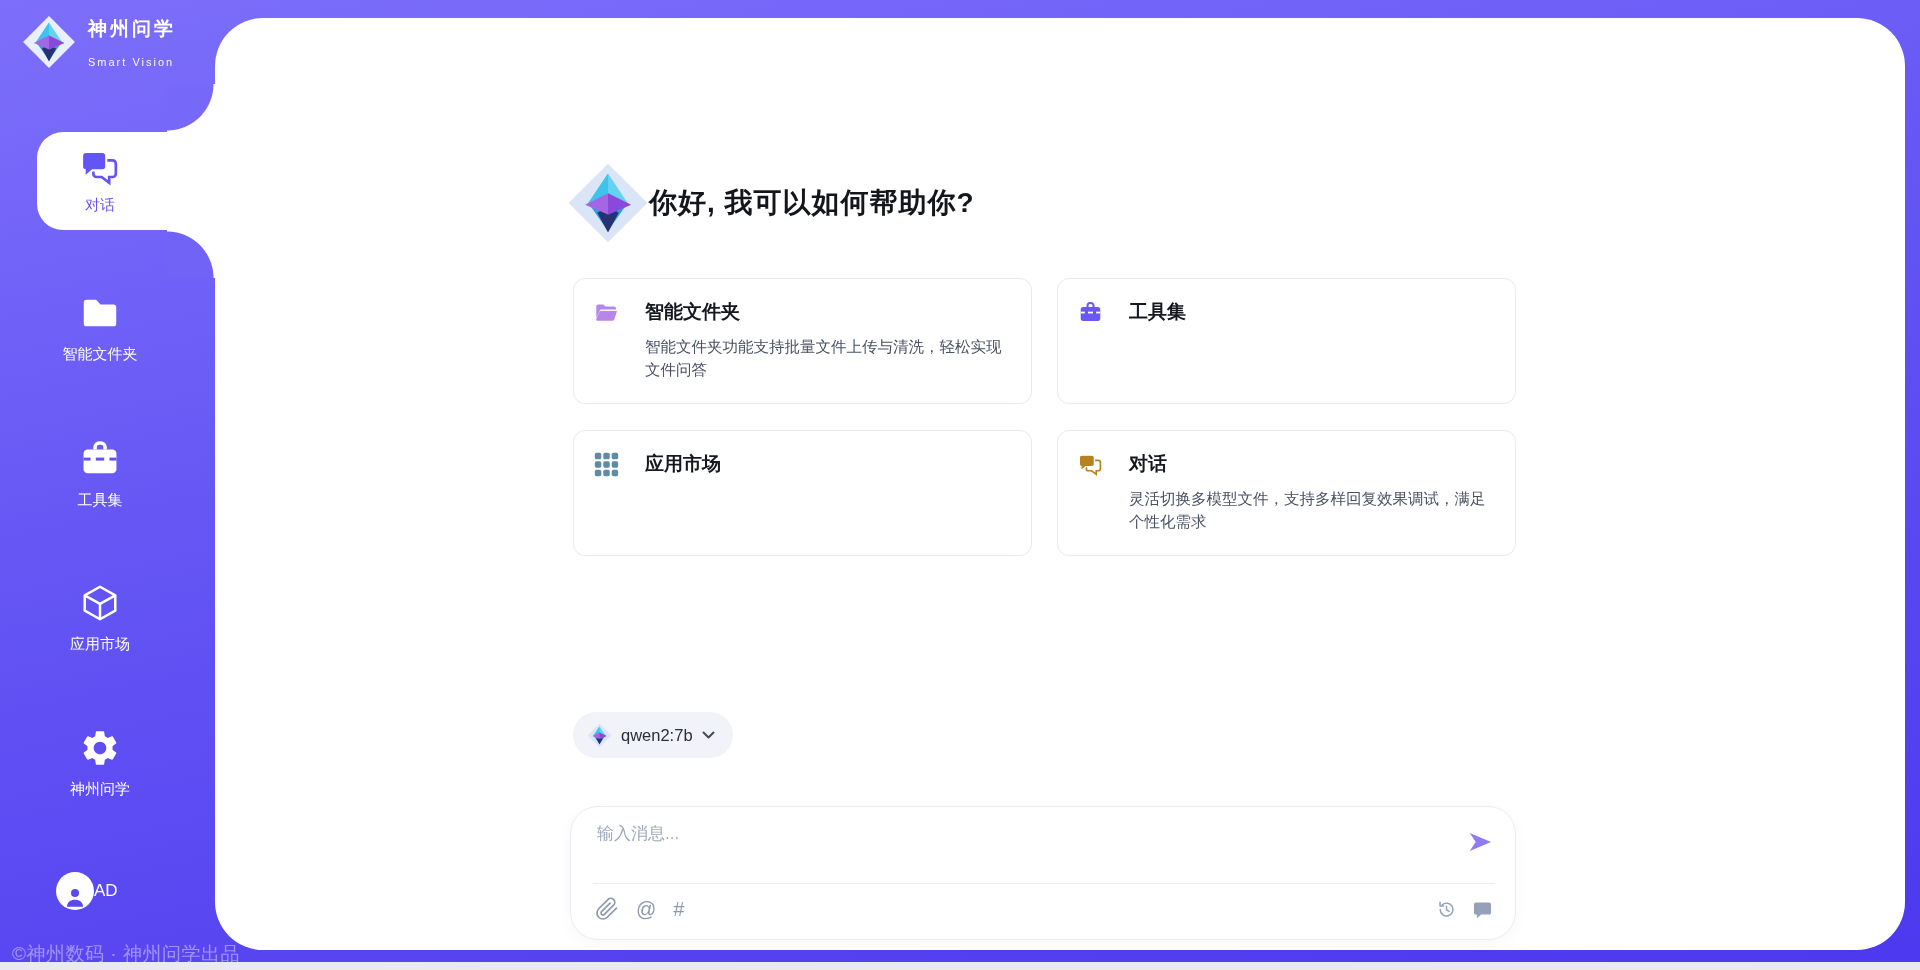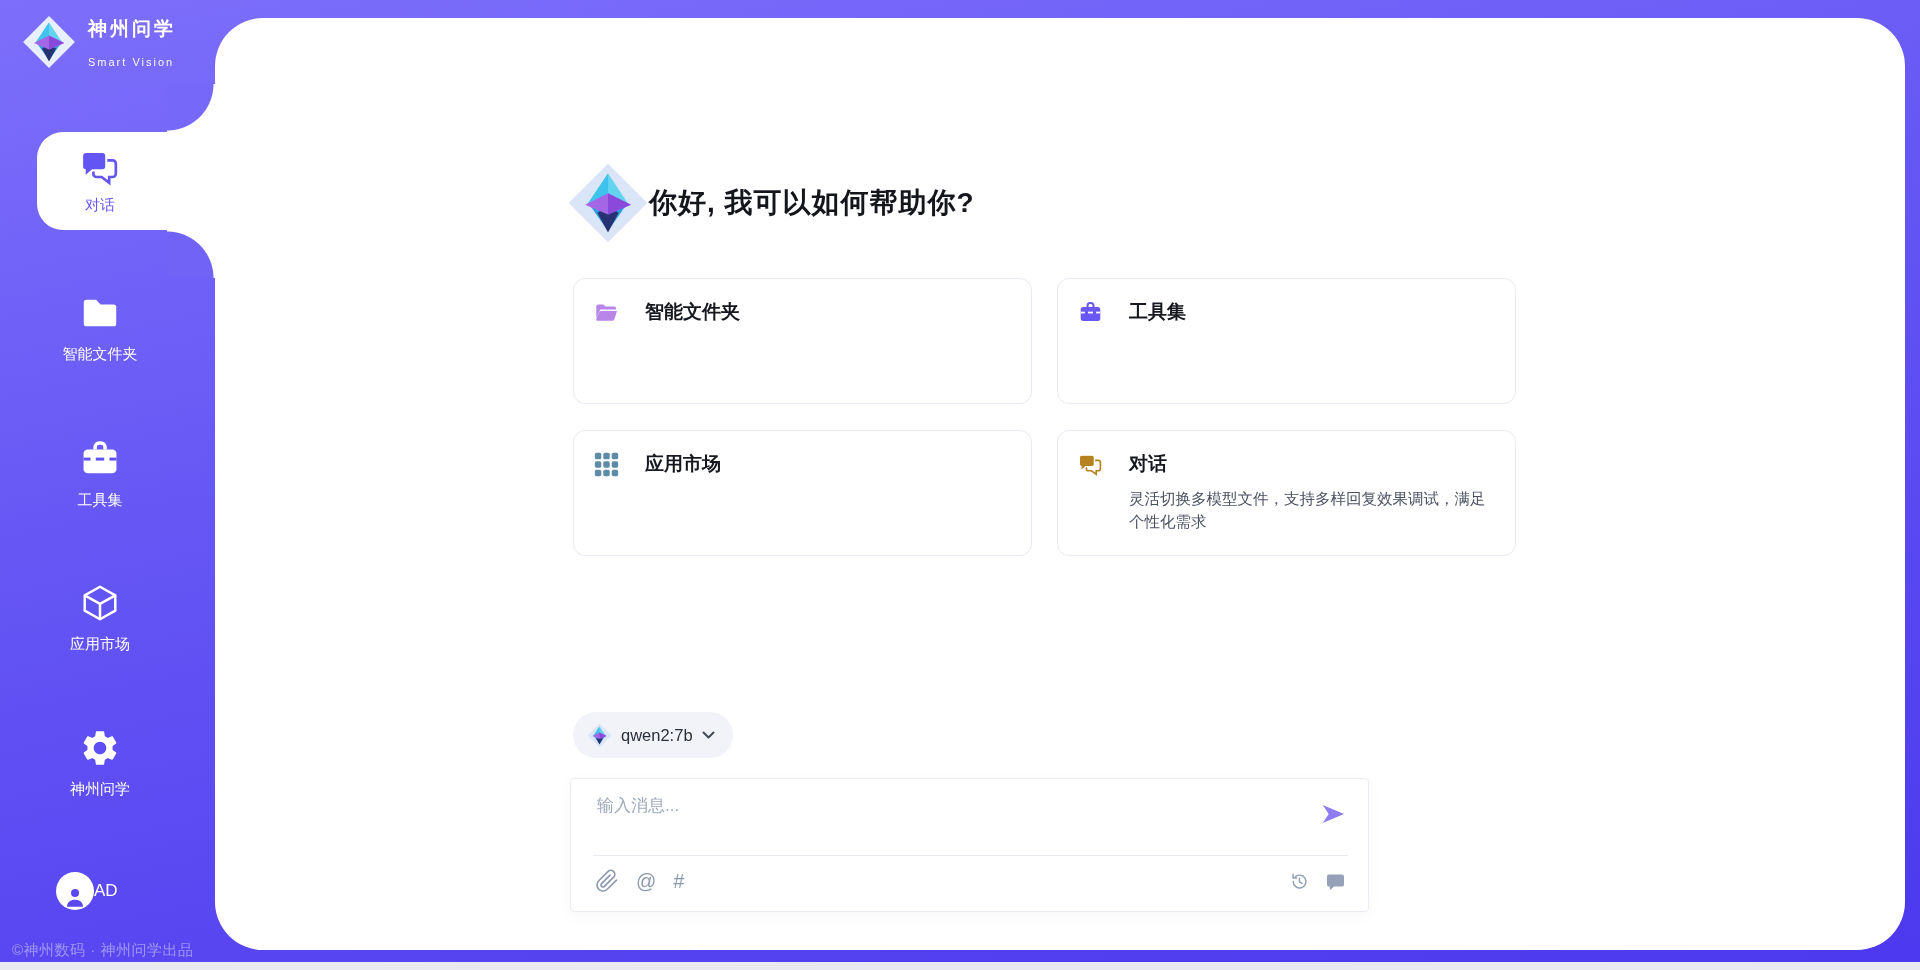--- a/index.html
+++ b/index.html
@@ -39,21 +39,21 @@
   .fillet-top    { top:84px;  background:radial-gradient(circle 48px at 0 0,   #7668f8 0,#7668f8 46px,#fff 47px); }
   .fillet-bottom { top:230px; background:radial-gradient(circle 48px at 0 100%,#7263f7 0,#7263f7 46px,#fff 47px); }
 
   .user-row { position:absolute; left:56px; top:872px; display:flex; align-items:center; 
               color:#fff; font-size:17px; cursor:pointer; z-index:3; }
   .avatar { width:38px; height:38px; border-radius:50%; background:#fff; overflow:hidden;
             display:flex; align-items:flex-end; justify-content:center; }
   .avatar svg { width:26px; height:26px; }
 
   .sidebar-footer { position:absolute; left:12px; top:941px; color:rgba(255,255,255,.42);
-                    font-size:15px; letter-spacing:.5px; white-space:nowrap; z-index:6; }
+                    font-size:19px; letter-spacing:.5px; white-space:nowrap; z-index:6; }
 
   
   .greeting { position:absolute; left:352px; top:143px; height:84px; display:flex; align-items:center; }
   .greeting svg { width:82px; height:82px; }
   .greeting h1 { font-size:28px; font-weight:700; color:#14161c; letter-spacing:1px; }
 
   
   .cards { position:absolute; left:358px; top:260px; display:grid;
            grid-template-columns:459px 459px; gap:26px 25px; }
   .card { min-height:126px; background:#fff; border:1px solid #e9eaf1; border-radius:12px;
@@ -64,22 +64,22 @@
   .card-desc { margin:10px 0 0 51px; font-size:15.5px; color:#4a5162; line-height:23px; }
   .card .icon-cut { fill:#fff; }
 
   
   .model-pill { position:absolute; left:358px; top:694px; height:46px; padding:0 18px 0 14px;
                 background:#f2f3f9; border-radius:23px; display:flex; align-items:center; gap:9px; cursor:pointer; }
   .model-pill svg.diamond { width:25px; height:25px; }
   .model-name { font-size:16.5px; color:#2a2e39; }
 
   
-  .composer { position:absolute; left:355px; top:760px; width:799px; height:134px; background:#fff;
-              border:1px solid #ebecf3; border-radius:4px; box-shadow:0 4px 14px rgba(80,80,120,.04); }
+  .composer { position:absolute; left:355px; top:788px; width:946px; height:134px; background:#fff;
+              border:1px solid #ebecf3; border-radius:28px; box-shadow:0 4px 14px rgba(80,80,120,.04); }
   .composer textarea { position:absolute; left:26px; top:15px; width:850px; height:52px; border:none;
               outline:none; resize:none; font-size:17px; font-family:inherit; color:#333; background:transparent; }
   .composer textarea::placeholder { color:#9da8ba; }
   .send-btn { position:absolute; right:21px; top:21px; width:28px; height:28px; cursor:pointer; }
   .composer-divider { position:absolute; left:22px; right:20px; top:76px; height:1px; background:#e9ebf1; }
   .composer-tools { position:absolute; left:24px; top:90px; display:flex; align-items:center; gap:17px; color:#8d99af; }
   .composer-tools .glyph { font-size:20px; line-height:24px; cursor:pointer; }
   .tool-btn { width:24px; height:24px; cursor:pointer; }
   .composer-right { position:absolute; right:22px; top:92px; display:flex; align-items:center; gap:15px; }
   .composer-right svg { width:21px; height:21px; cursor:pointer; }
@@ -180,20 +180,21 @@
     <div class="cards">
 
       <div class="card">
         <div class="card-head">
           <svg viewBox="0 0 24 24" color="#b886e8">
             <path d="M2.2 6 a1.8 1.8 0 0 1 1.8 -1.8 h5 l2 2.1 h8.4 A1.7 1.7 0 0 1 21.1 8 v1.2 H6 L2.2 17.5 Z" fill="currentColor"></path>
             <path d="M6.8 10.6 h15.3 l-2.6 8 a1.9 1.9 0 0 1 -1.8 1.3 H3.3 a1.25 1.25 0 0 1 -1.18 -1.64 L4.9 11.9 a1.9 1.9 0 0 1 1.8 -1.3 z" fill="currentColor"></path>
           </svg>
           <span class="card-title">智能文件夹</span>
         </div>
+        <div class="card-desc">智能文件夹功能支持批量文件上传与清洗，轻松实现文件问答</div>
       </div>
 
       <div class="card">
         <div class="card-head">
           <svg viewBox="0 0 24 24" color="#6a58f6">
             <path d="M9.2 6.6 V5.2 A2.4 2.4 0 0 1 11.6 2.8 h0.9 a2.4 2.4 0 0 1 2.4 2.4 v1.4" fill="none" stroke="currentColor" stroke-width="2"></path>
             <rect x="2.6" y="6.6" width="18.8" height="13.6" rx="2.4" fill="currentColor"></rect>
             <rect class="icon-cut" x="2.6" y="11.2" width="18.8" height="1.7"></rect>
             <rect x="6.6" y="10.4" width="3" height="3.3" rx="0.8" fill="currentColor"></rect>
             <rect x="14.4" y="10.4" width="3" height="3.3" rx="0.8" fill="currentColor"></rect>

